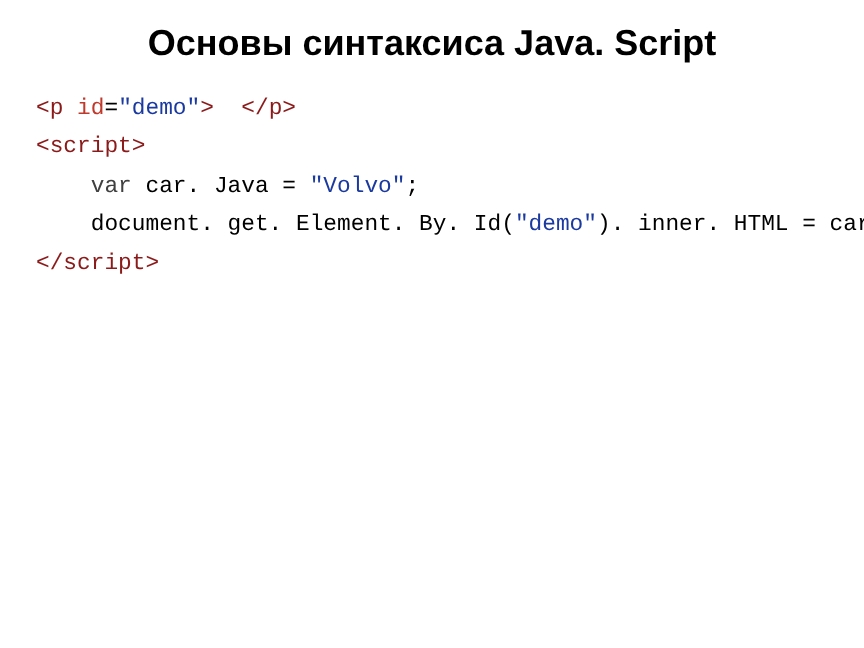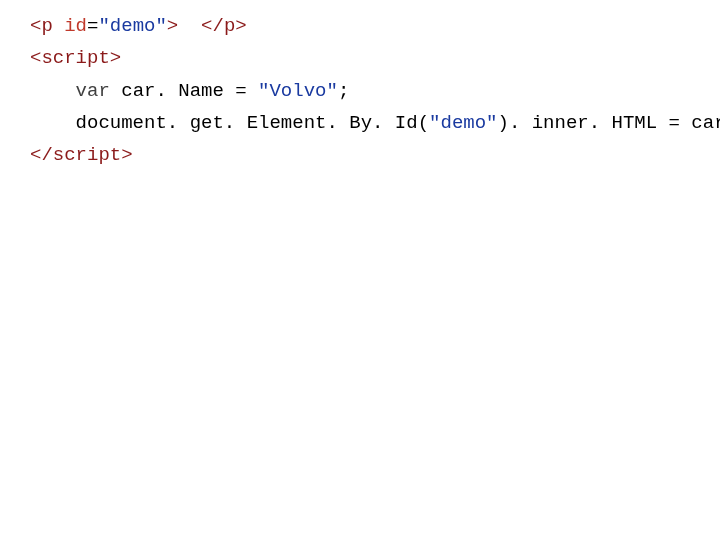--- a/index.html
+++ b/index.html
@@ -33,18 +33,19 @@
   .brown { color: #8B1A1A; }
   .red   { color: #C0392B; text-align: center; }
   .blue  { color: #1A3AA0; }
   .green { color: #404040; }
   .str   { color: #1A3AA0; }
 </style>
 </head>
 <body>
 
 <div class="slide">
+  <div class="title">Основы синтаксиса Java. Script</div>
   <div class="code"><span class="brown">&lt;p</span><span class="red"> id</span><span>=</span><span class="blue">"demo"</span><span class="brown">&gt;</span><span>  </span><span class="brown">&lt;/p&gt;</span>
 <span class="brown">&lt;script&gt;</span>
-<span>    </span><span class="green">var</span><span> car. Name = </span><span class="str">"Volvo"</span><span>;</span>
+<span>    </span><span class="green">var</span><span> car. Java = </span><span class="str">"Volvo"</span><span>;</span>
 <span>    </span><span>document. get. Element. By. Id(</span><span class="str">"demo"</span><span>). inner. HTML = car. Name;</span>
 <span class="brown">&lt;/scr</span><span class="brown">ipt&gt;</span></div>
 </div>
 
 </body></html>

